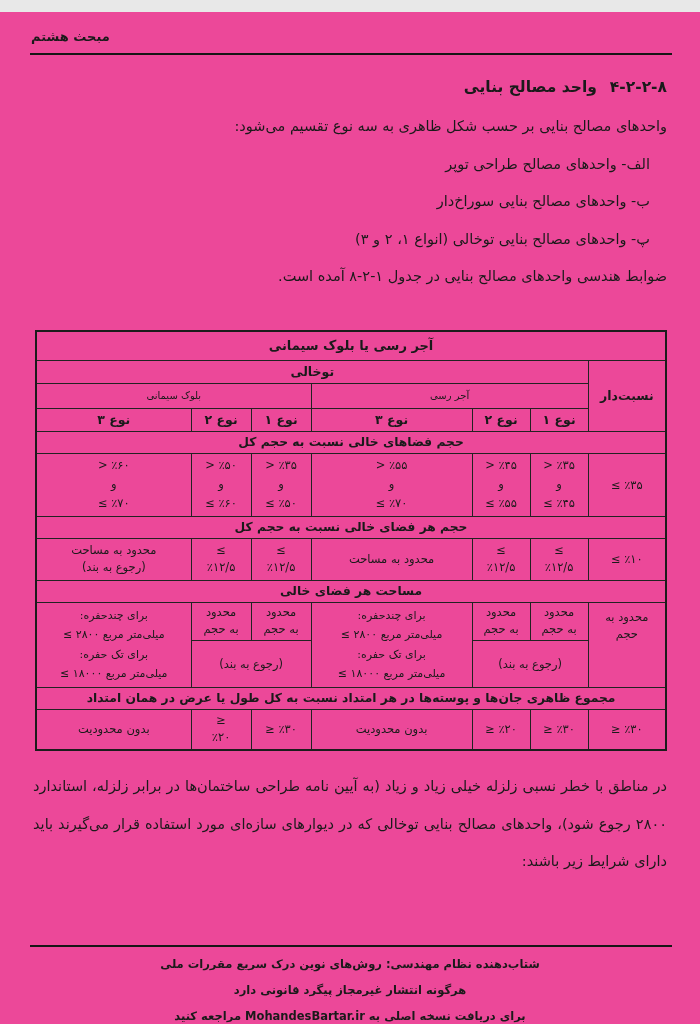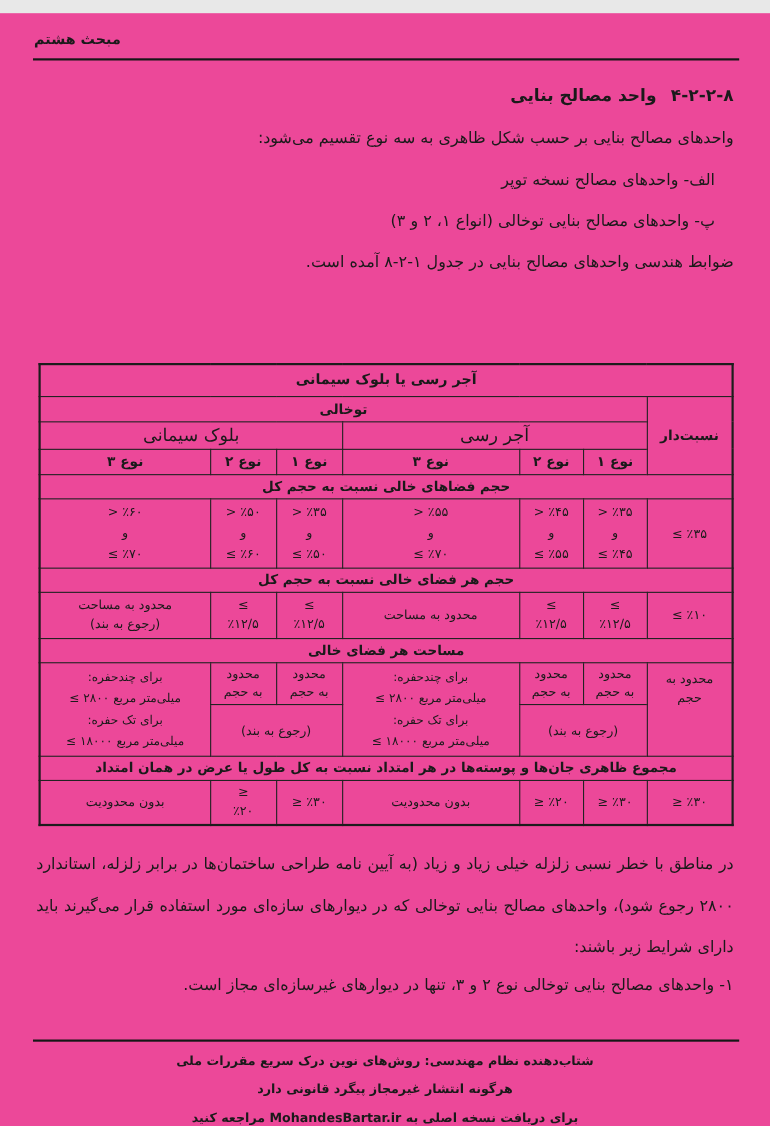--- a/index.html
+++ b/index.html
@@ -37,21 +37,21 @@
     border:2.2px solid #1c1c1c; direction:rtl;
   }
   .tbl td {
     border:1.4px solid #222; text-align:center; vertical-align:middle;
     font-size:11.5px; padding:1px 6px; overflow:hidden;
   }
   .tbl td.b { font-weight:bold; font-size:12.5px; }
   .tbl tr.sec td { font-weight:bold; font-size:12.3px; }
   .tbl tr.rh1 { height:29px; }  .tbl tr.rh1 td { font-size:13px; }
   .tbl tr.rh2 { height:23px; }
-  .tbl tr.rh3 { height:25px; }  .tbl tr.rh3 td { font-size:16px; }
+  .tbl tr.rh3 { height:25px; }  .tbl tr.rh3 td { font-size:10px; }
   .tbl tr.rh4 { height:23px; }
   .tbl tr.sec { height:22px; }
   .tbl tr.r6 { height:63px; }
   .tbl tr.r8 { height:42px; }
   .tbl tr.r10a { height:35px; }
   .tbl tr.r10b { height:47px; }
   .tbl tr.r12 { height:41px; }
   .tbl .num { direction:ltr; unicode-bidi:isolate; }
   .tbl .l { line-height:19px; }
   .tbl .l2 { line-height:17.5px; }
@@ -85,21 +85,22 @@
   <div class="running-head">مبحث هشتم</div>
   <div class="head-rule"></div>
 
   <div class="heading">
     <span>۴-۲-۲-۸</span>
     <span>واحد مصالح بنایی</span>
   </div>
 
   <div class="intro">
     <p>واحدهای مصالح بنایی بر حسب شکل ظاهری به سه نوع تقسیم می‌شود:</p>
-    <p class="indent">الف- واحدهای مصالح نسخه توپر</p>
+    <p class="indent">الف- واحدهای مصالح طراحی توپر</p>
+    <p class="indent">ب- واحدهای مصالح بنایی سوراخ‌دار</p>
     <p class="indent">پ- واحدهای مصالح بنایی توخالی (انواع ۱، ۲ و ۳)</p>
     <p>ضوابط هندسی واحدهای مصالح بنایی در جدول ۱-۲-۸ آمده است.</p>
   </div>
 
 
   <table class="tbl">
     <colgroup>
       <col style="width:78px">
         <col style="width:58px">
         <col style="width:58px">
@@ -248,21 +249,20 @@
       <td>
         <div class="l2 num">≥</div>
         <div class="l2 num">٪۲۰</div>
       </td>
       <td><span>بدون محدودیت</span></td>
     </tr>
   </tbody>
     </table>
 
   <div class="para">در مناطق با خطر نسبی زلزله خیلی زیاد و زیاد (به آیین نامه طراحی ساختمان‌ها در برابر زلزله، استاندارد ۲۸۰۰ رجوع شود)، واحدهای مصالح بنایی توخالی که در دیوارهای سازه‌ای مورد استفاده قرار می‌گیرند باید دارای شرایط زیر باشند:</div>
-  <div class="note">۱- واحدهای مصالح بنایی توخالی نوع ۲ و ۳، تنها در دیوارهای غیرسازه‌ای مجاز است.</div>
 
   <div class="foot-rule"></div>
   <div class="footer">
     <div>شتاب‌دهنده نظام مهندسی: روش‌های نوین درک سریع مقررات ملی</div>
     <div class="f2">
       <span>هرگونه انتشار غیرمجاز پیگرد قانونی دارد</span>
     </div>
     <div>برای دریافت نسخه اصلی به MohandesBartar.ir مراجعه کنید</div>
   </div>
 

